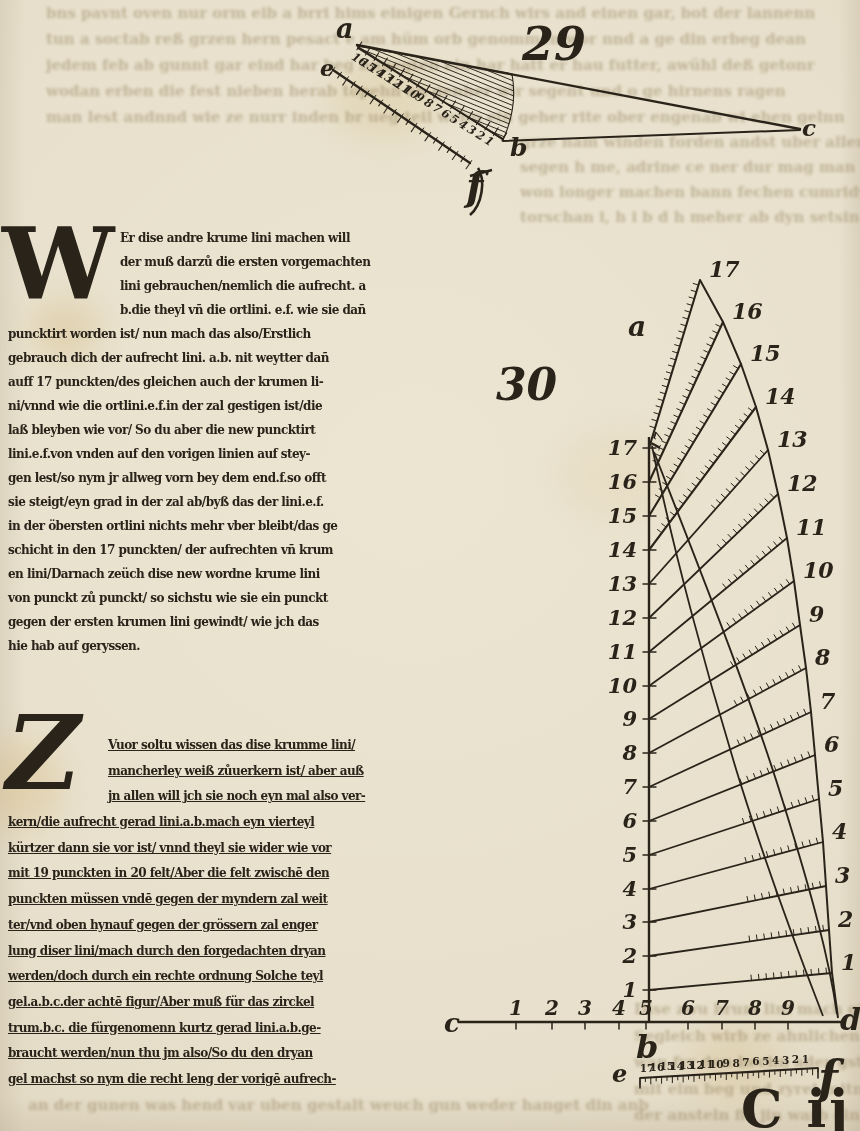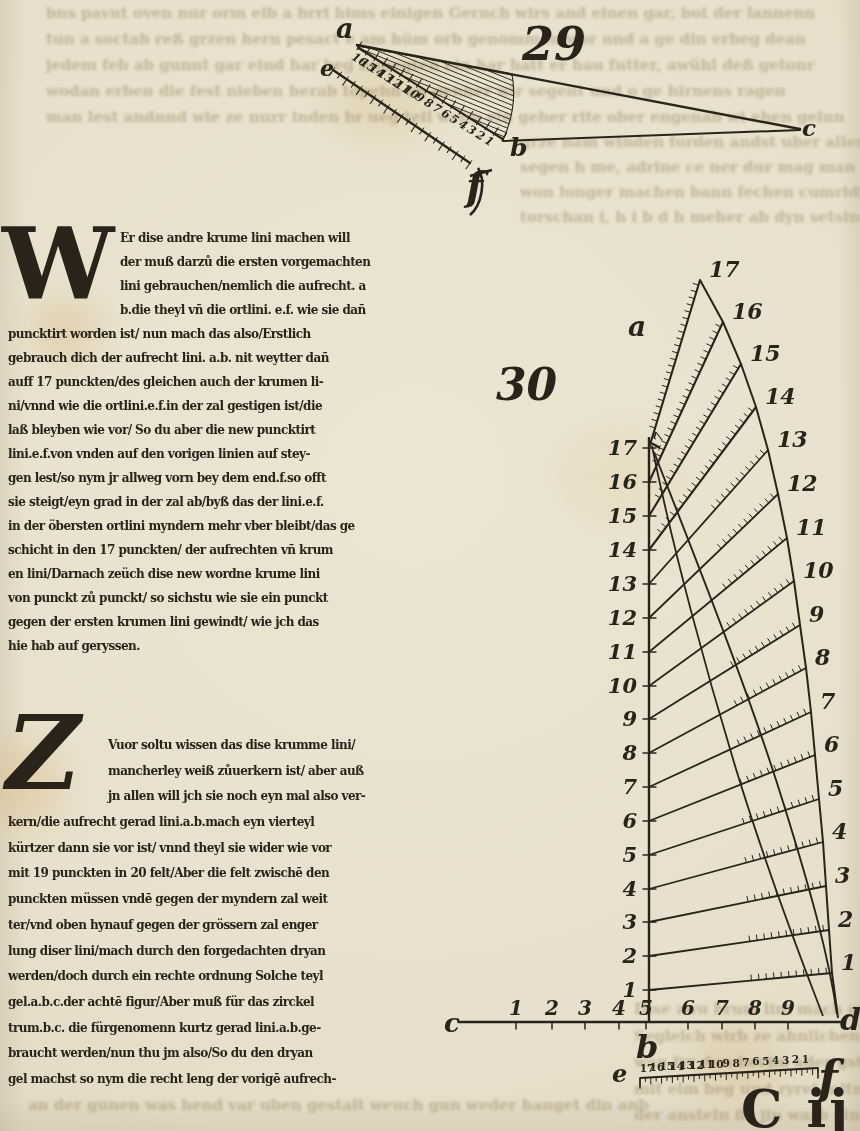--- a/index.html
+++ b/index.html
@@ -20,21 +20,21 @@
   .gB div{line-height:25px;}
   .gBR div{line-height:26.5px;}
   svg.figs{position:absolute;left:0;top:0;z-index:2;}
   text{font-family:"DejaVu Serif",serif;}
   text.lbl{font-weight:700;font-style:italic;}
   text.num{font-weight:700;font-style:italic;}
   text.numsm{font-weight:700;font-style:normal;}
   .col{position:absolute;left:8px;top:226px;width:452px;z-index:3;}
   .bline{white-space:nowrap;font-weight:700;font-size:12px;letter-spacing:-0.55px;}
   .p1 .bline{line-height:24px;height:24px;}
-  .p2 .bline{line-height:25.7px;height:25.7px;}
+  .p2 .bline{line-height:25.7px;height:25.7px;text-decoration:underline;}
   .p2{margin-top:75px;}
   .indent1{padding-left:112px;}
   .indent2{padding-left:100px;}
   .dropcap{position:absolute;z-index:3;font-weight:700;line-height:1;}
   #dropW{left:2px;top:214px;font-size:100px;}
   #dropZ{left:6px;top:702px;font-size:102px;font-style:italic;}
   .sig{position:absolute;left:710px;top:1078px;z-index:3;font-weight:700;font-size:52px;letter-spacing:3px;margin-left:31px;}
 </style>
 </head>
 <body>
@@ -569,21 +569,21 @@
       <div class="bline indent1">lini gebrauchen/nemlich die aufrecht. a</div>
       <div class="bline indent1">b.die theyl vñ die ortlini. e.f. wie sie dañ</div>
       <div class="bline">puncktirt worden ist/ nun mach das also/Erstlich</div>
       <div class="bline">gebrauch dich der aufrecht lini. a.b. nit weytter dañ</div>
       <div class="bline">auff 17 punckten/des gleichen auch der krumen li-</div>
       <div class="bline">ni/vnnd wie die ortlini.e.f.in der zal gestigen ist/die</div>
       <div class="bline">laß bleyben wie vor/ So du aber die new puncktirt</div>
       <div class="bline">lini.e.f.von vnden auf den vorigen linien auf stey-</div>
       <div class="bline">gen lest/so nym jr allweg vorn bey dem end.f.so offt</div>
       <div class="bline">sie steigt/eyn grad in der zal ab/byß das der lini.e.f.</div>
-      <div class="bline">in der öbersten ortlini myndern mehr vber bleibt/das ge</div>
+      <div class="bline">in der öbersten ortlini nichts mehr vber bleibt/das ge</div>
       <div class="bline">schicht in den 17 punckten/ der aufrechten vñ krum</div>
       <div class="bline">en lini/Darnach zeüch dise new wordne krume lini</div>
       <div class="bline">von punckt zů punckt/ so sichstu wie sie ein punckt</div>
       <div class="bline">gegen der ersten krumen lini gewindt/ wie jch das</div>
       <div class="bline">hie hab auf geryssen.</div>
     </div>
     <div class="p2">
       <div class="bline indent2">Vuor soltu wissen das dise krumme lini/</div>
       <div class="bline indent2">mancherley weiß zůuerkern ist/ aber auß</div>
       <div class="bline indent2">jn allen will jch sie noch eyn mal also ver-</div>

